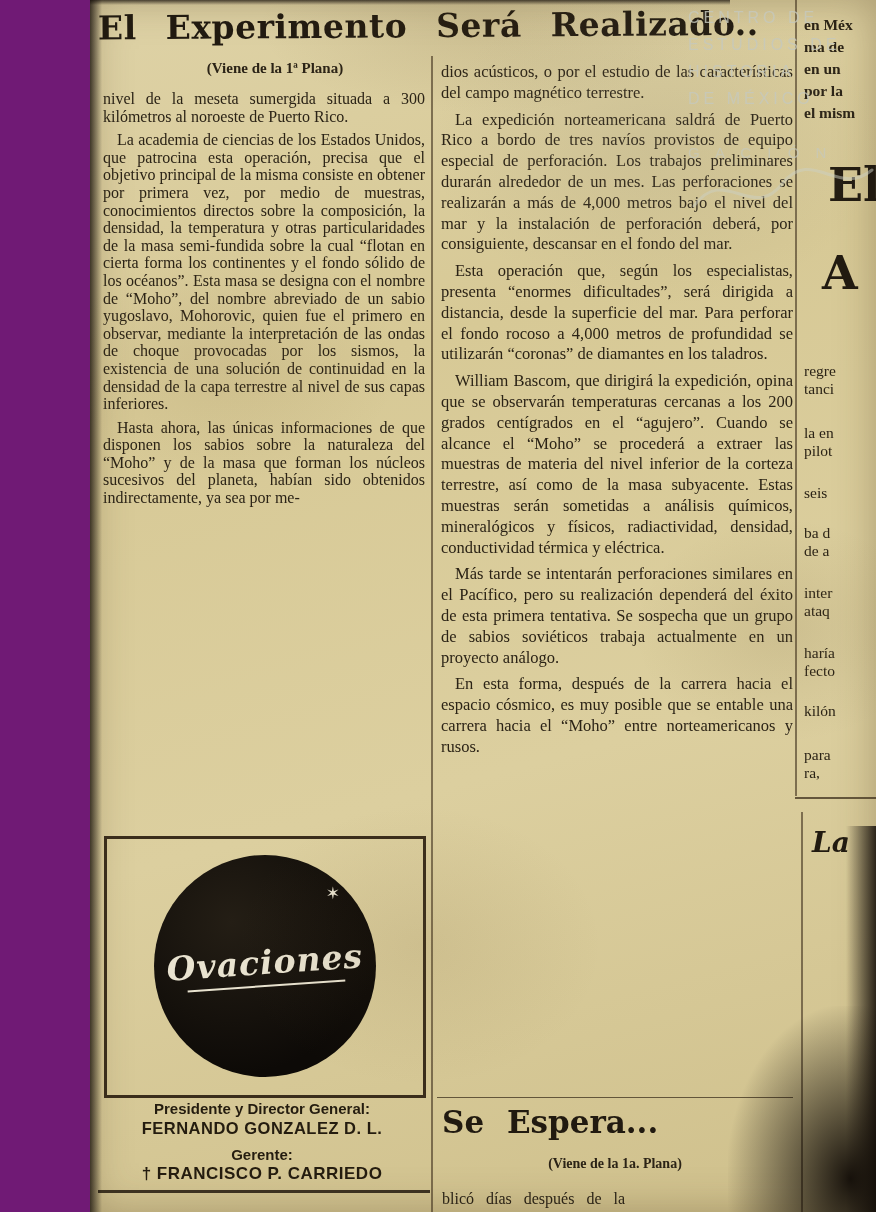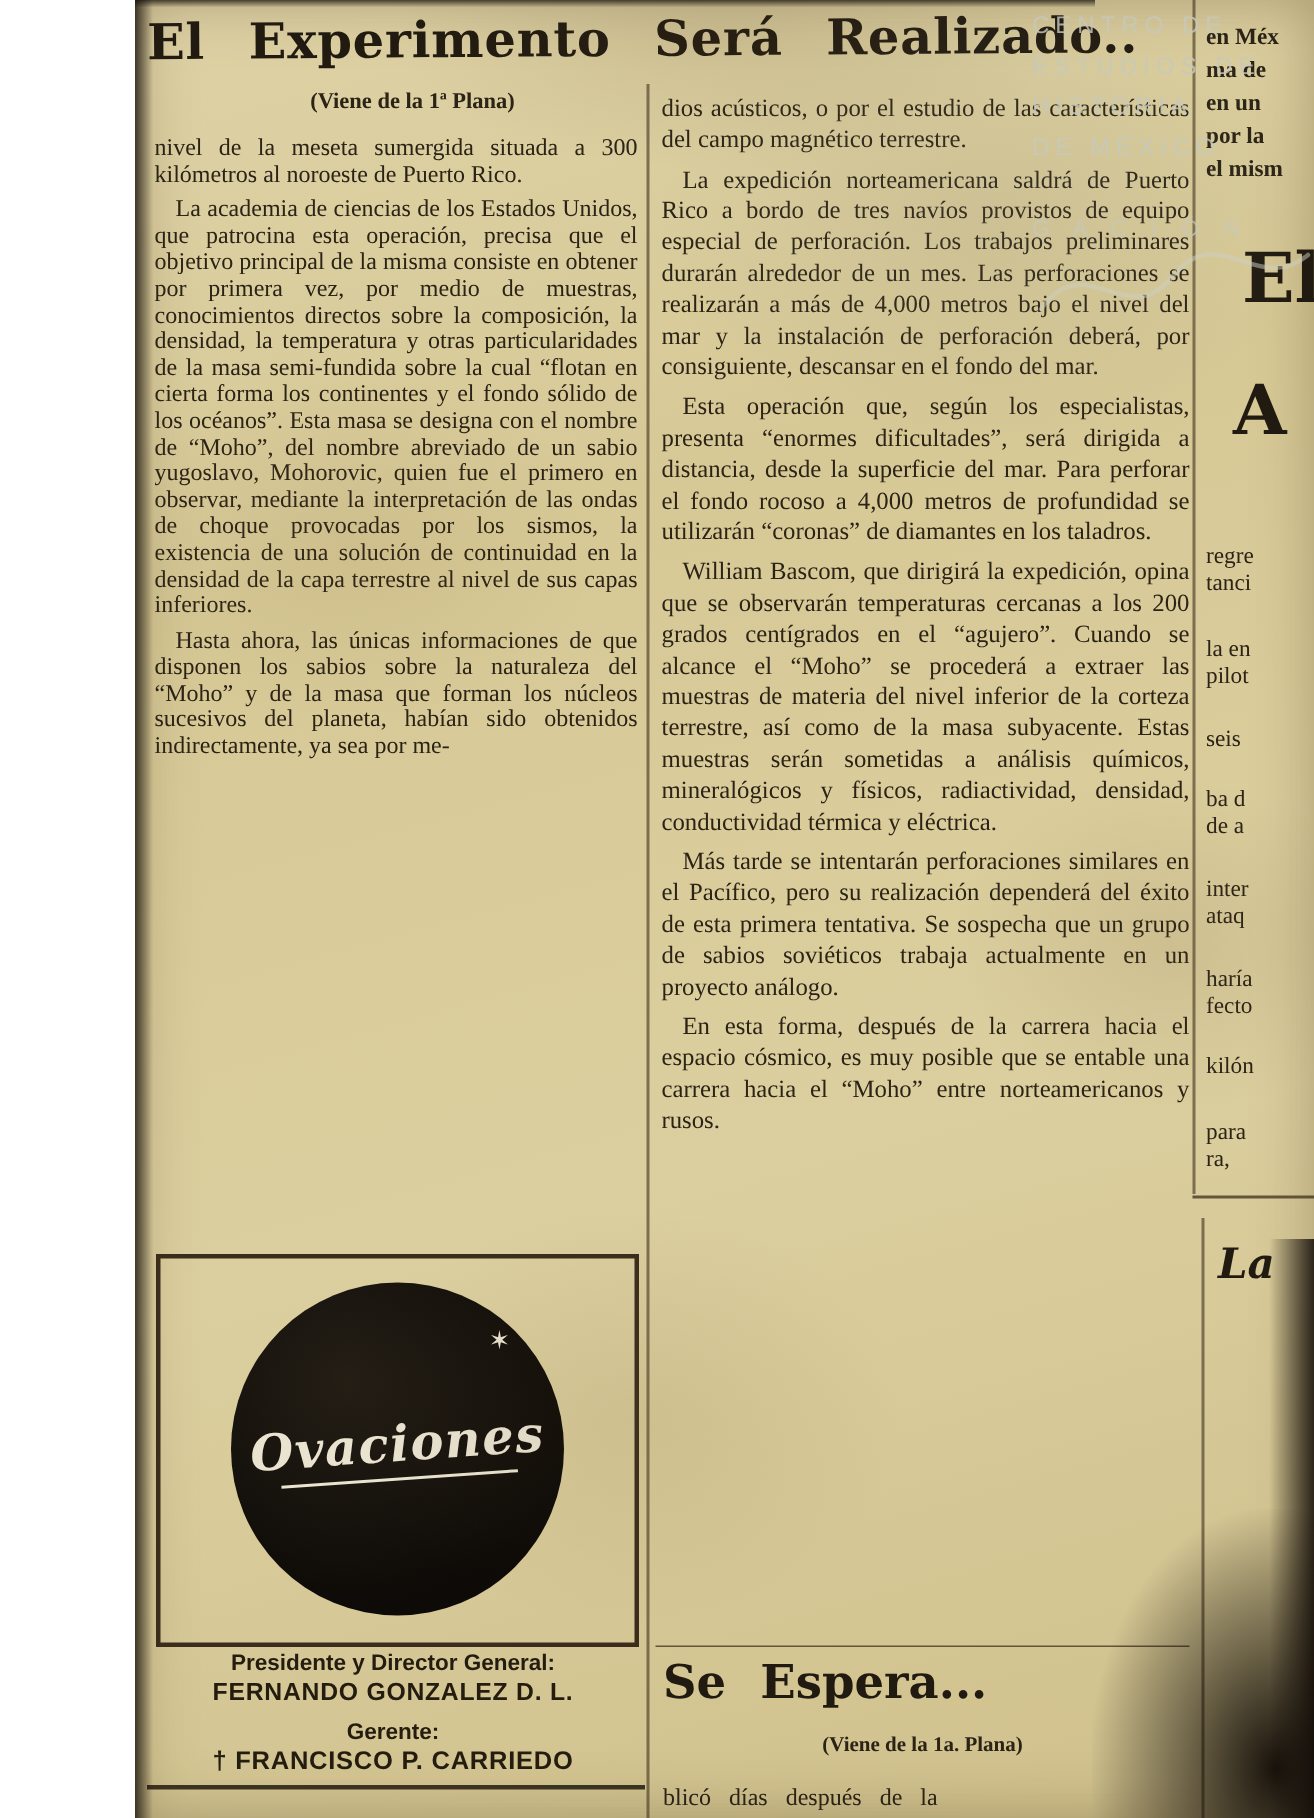--- a/index.html
+++ b/index.html
@@ -1,16 +1,16 @@
 <!DOCTYPE html>
 <html><head>
 <meta charset="utf-8">
 <style>
   html,body{margin:0;padding:0;background:#14100b;}
-  .stage{position:relative;width:876px;height:1212px;overflow:hidden;background:#ffffff;font-family:"Liberation Serif",serif;}
+  .stage{position:relative;width:876px;height:1212px;overflow:hidden;background:#701a75;font-family:"Liberation Serif",serif;}
   .paper{position:absolute;left:90px;top:0;width:786px;height:1212px;overflow:hidden;color:#2b2316;
     background:linear-gradient(165deg,#ded2a6 0%,#d7c996 30%,#dccf9f 62%,#cfc08c 100%);
     box-shadow:inset 0 0 40px rgba(80,60,30,.35);}
   .grain{position:absolute;inset:0;pointer-events:none;
     background:
       radial-gradient(240px 170px at 18% 30%, rgba(120,95,50,.10), transparent 70%),
       radial-gradient(320px 230px at 72% 12%, rgba(140,135,115,.16), transparent 70%),
       radial-gradient(260px 200px at 42% 78%, rgba(110,85,45,.10), transparent 70%),
       radial-gradient(210px 160px at 88% 52%, rgba(100,80,40,.12), transparent 70%),
       radial-gradient(300px 120px at 50% 2%, rgba(90,70,35,.12), transparent 75%);}

